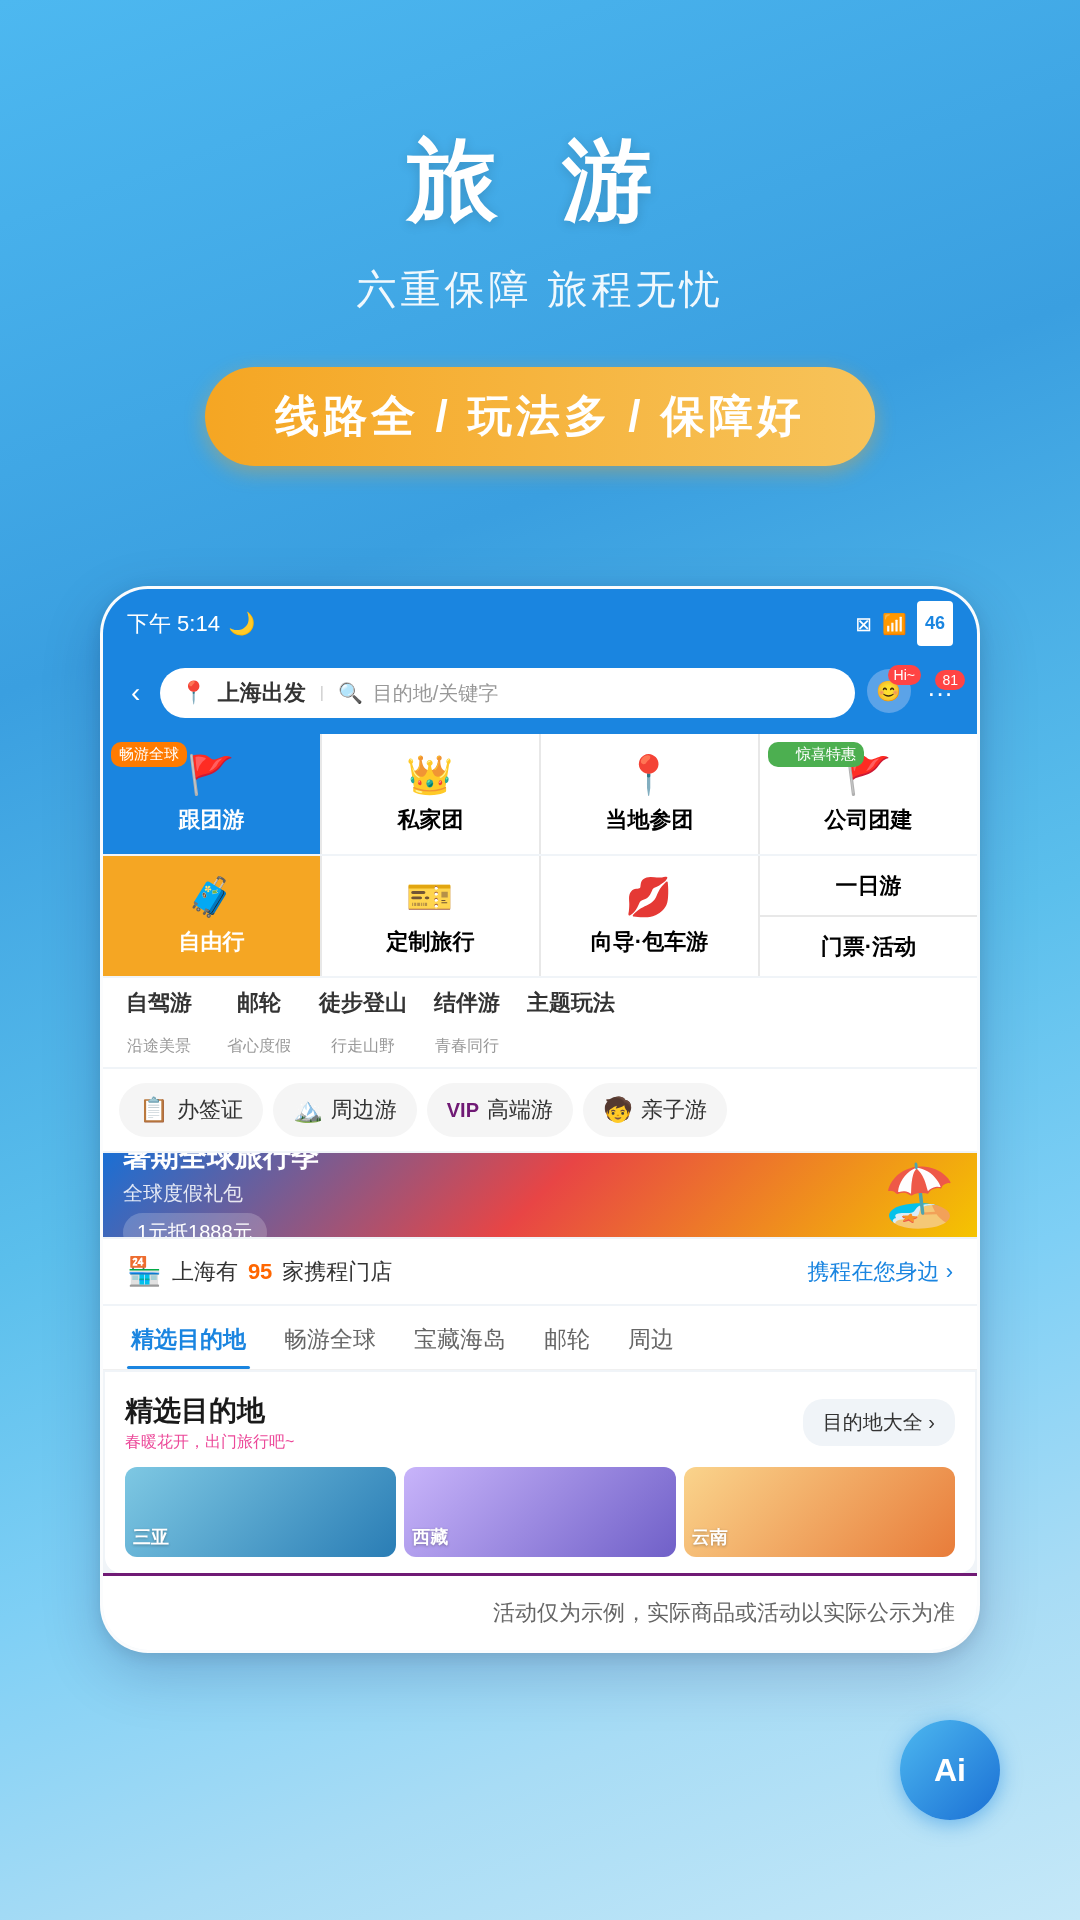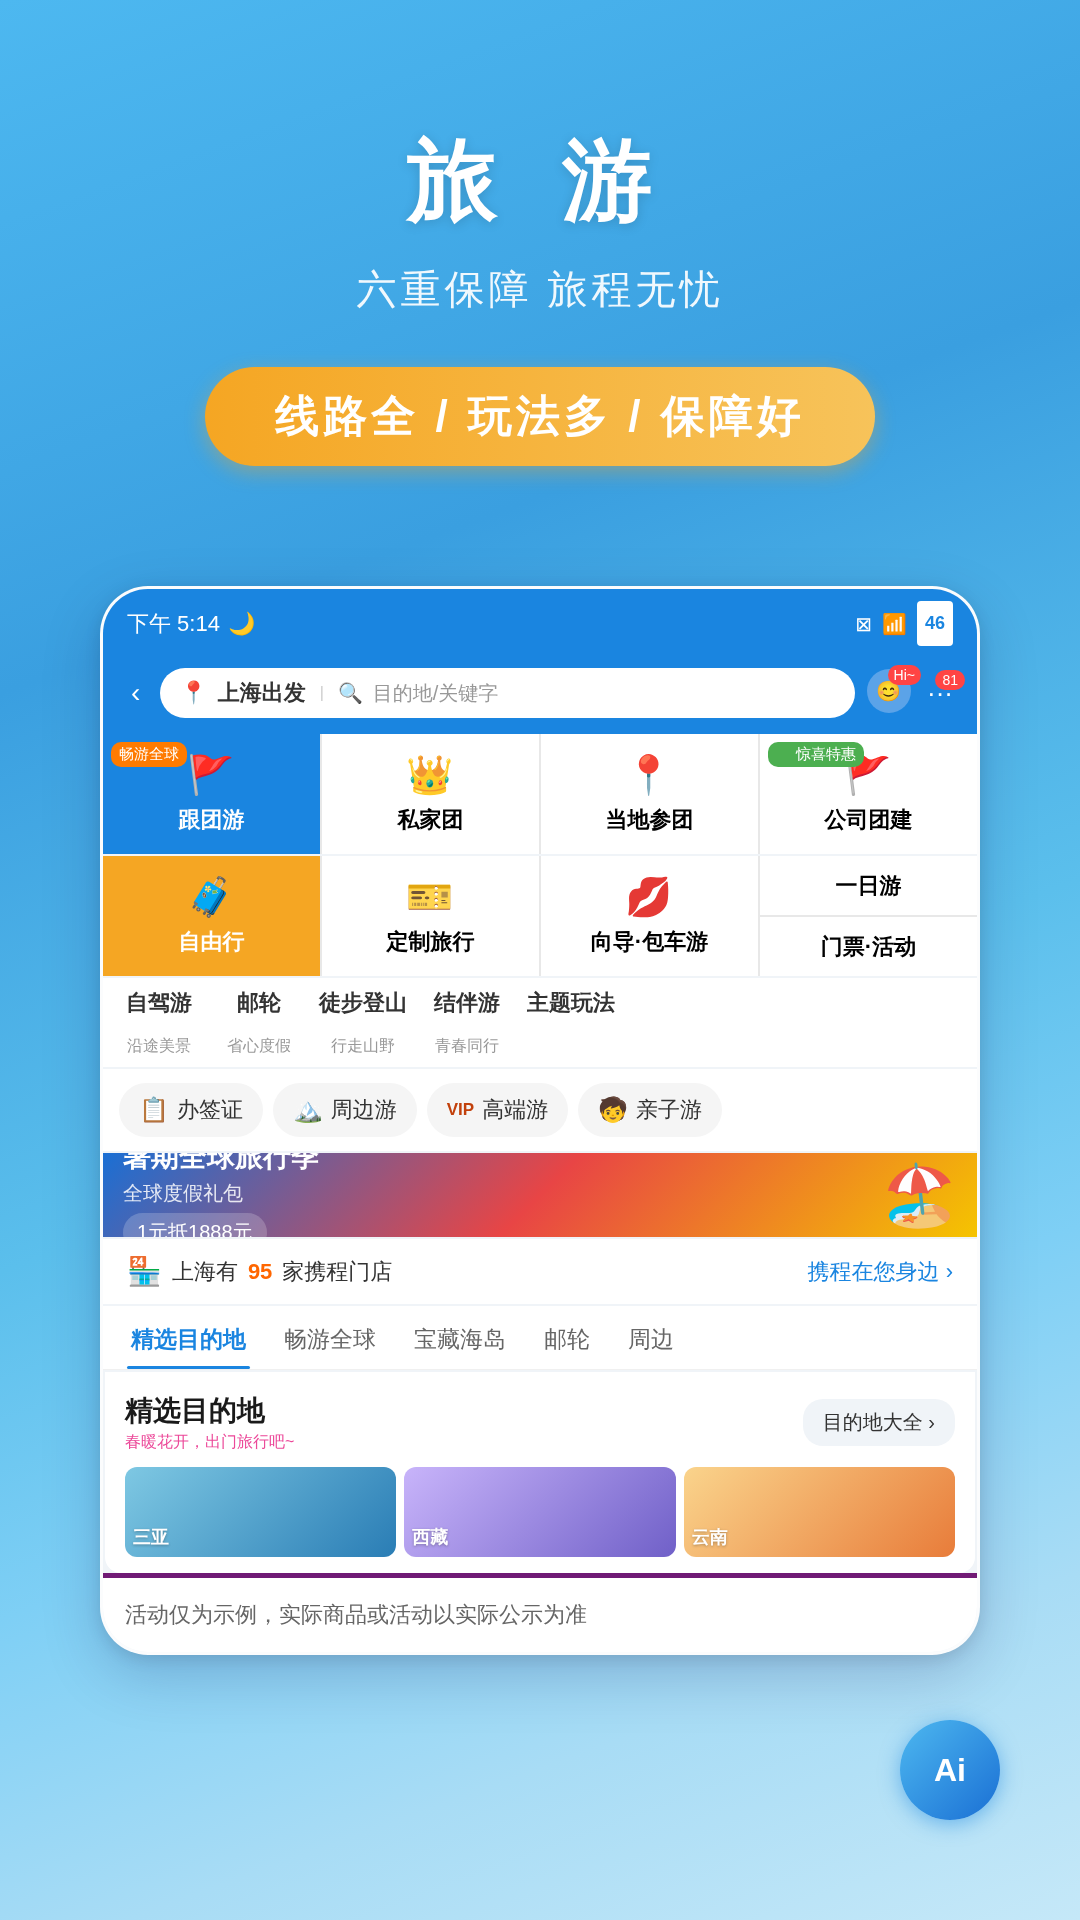--- a/index.html
+++ b/index.html
@@ -325,25 +325,25 @@
       padding: 10px 20px;
       border-radius: 20px;
       display: flex;
       align-items: center;
       gap: 4px;
     }
 
     
     .disclaimer {
       background: rgba(255,255,255,0.95);
-      text-align: left;
+      text-align: right;
       padding: 22px;
       font-size: 22px;
       color: #666;
-      border-top: 5px solid #701a75;
+      border-top: 3px solid #701a75;
     }
 
     
     .ai-float-btn {
       position: fixed;
       bottom: 100px;
       right: 80px;
       background: linear-gradient(135deg, #4db8f0, #1a6fd4);
       color: #fff;
       border-radius: 50%;
@@ -498,21 +498,21 @@
     <div class="fourth-row">
       <div class="service-pill">
         <span class="pill-icon">📋</span>
         <span>办签证</span>
       </div>
       <div class="service-pill">
         <span class="pill-icon">🏔️</span>
         <span>周边游</span>
       </div>
       <div class="service-pill">
-        <span class="pill-icon" style="color:#c2410c;font-weight:700;font-size:17px;">VIP</span>
+        <span class="pill-icon" style="color:#701a75;font-weight:700;font-size:20px;">VIP</span>
         <span>高端游</span>
       </div>
       <div class="service-pill">
         <span class="pill-icon">🧒</span>
         <span>亲子游</span>
       </div>
     </div>
 
     <div class="banner-row">
       <div class="banner-text-area">

